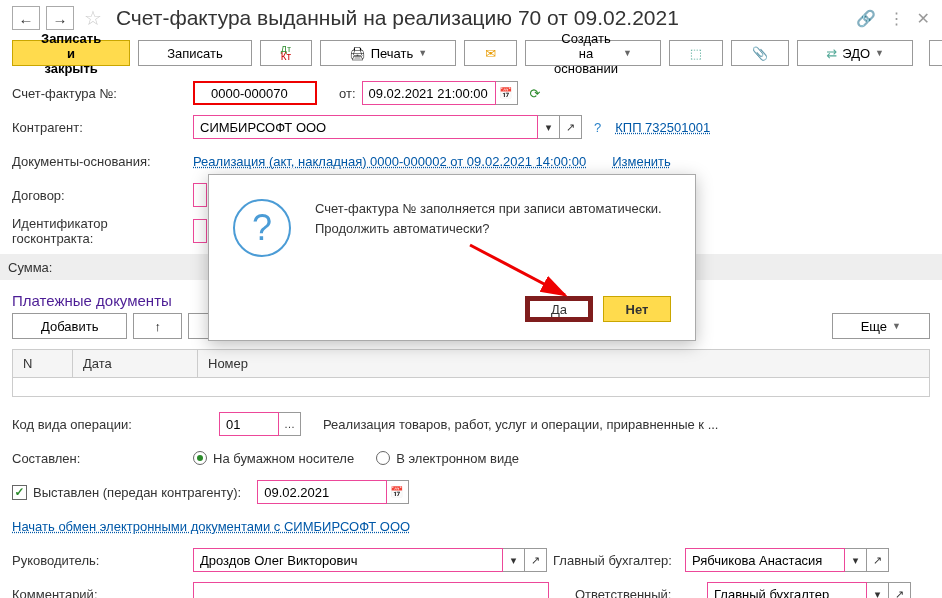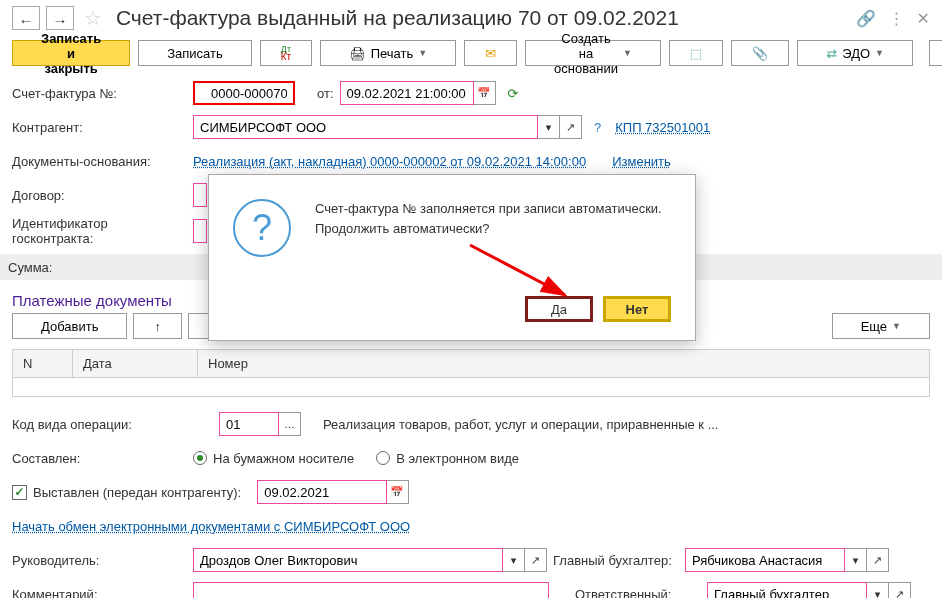--- a/index.html
+++ b/index.html
@@ -31,22 +31,22 @@
 .table-body { height: 18px; }
 .radio-wrap { display: inline-flex; align-items: center; gap: 6px; margin-right: 16px; }
 .radio-outer { width: 14px; height: 14px; border: 1px solid #666; border-radius: 50%; display: inline-flex; align-items: center; justify-content: center; }
 .radio-inner { width: 6px; height: 6px; background: #2a8a2a; border-radius: 50%; }
 .checkbox { width: 15px; height: 15px; border: 1px solid #666; display: inline-flex; align-items: center; justify-content: center; color: #2a8a2a; font-weight: bold; font-size: 12px; }
 .dialog { position: absolute; left: 208px; top: 174px; width: 488px; height: 167px; background: #fff; border: 1px solid #aaa; box-shadow: 0 4px 16px rgba(0,0,0,0.25); padding: 24px; }
 .dialog-body { display: flex; gap: 24px; }
 .q-circle { width: 58px; height: 58px; border: 2px solid #4b9cd6; border-radius: 50%; display: flex; align-items: center; justify-content: center; color: #4b9cd6; font-size: 36px; flex-shrink: 0; }
 .dialog-text { font-size: 13px; line-height: 1.5; }
 .dialog-buttons { position: absolute; bottom: 18px; right: 24px; display: flex; gap: 10px; }
-.dlg-btn { width: 68px; height: 26px; border: 3px solid #be185d; display: inline-flex; align-items: center; justify-content: center; cursor: pointer; }
-.dlg-btn.yes { border: 3px solid #7f1d1d; background: #fff; }
+.dlg-btn { width: 68px; height: 26px; border: 1px solid #be185d; display: inline-flex; align-items: center; justify-content: center; cursor: pointer; }
+.dlg-btn.yes { border: 5px solid #7f1d1d; background: #fff; }
 .dlg-btn.no { background: #ffdb4d; border-color: #c9a600; font-weight: bold; }
 .arrow { position: absolute; left: 460px; top: 240px; pointer-events: none; }
 .flex-spacer { flex: 1; }
 .icon-green { color: #2a8a2a; font-size: 14px; }
 .icon-red { color: #c00; font-size: 10px; }
 </style>
 </head>
 <body>
 
 <div class="header-row">
@@ -94,21 +94,21 @@
   <button class="btn">
       <span>Еще</span> 
       <span class="caret">▼</span>
     </button>
   <button class="btn btn-small">?</button>
 </div>
 
 <div class="form-area">
   <div class="form-row">
     <span class="label">Счет-фактура №:</span>
-    <input class="input input-highlight" style="width: 102px; padding-left: 16px;" value="0000-000070">
+    <input class="input input-highlight" style="width: 124px; padding-left: 16px;" value="0000-000070">
     <span style="margin-left:16px">от:</span>
     <div class="input-group">
       <input class="input" style="width: 134px;" value="09.02.2021 21:00:00">
       <div class="side-btn">📅</div>
     </div>
     <span style="margin-left:6px;color:#2a8a2a">⟳</span>
   </div>
 
   <div class="form-row">
     <span class="label">Контрагент:</span>

